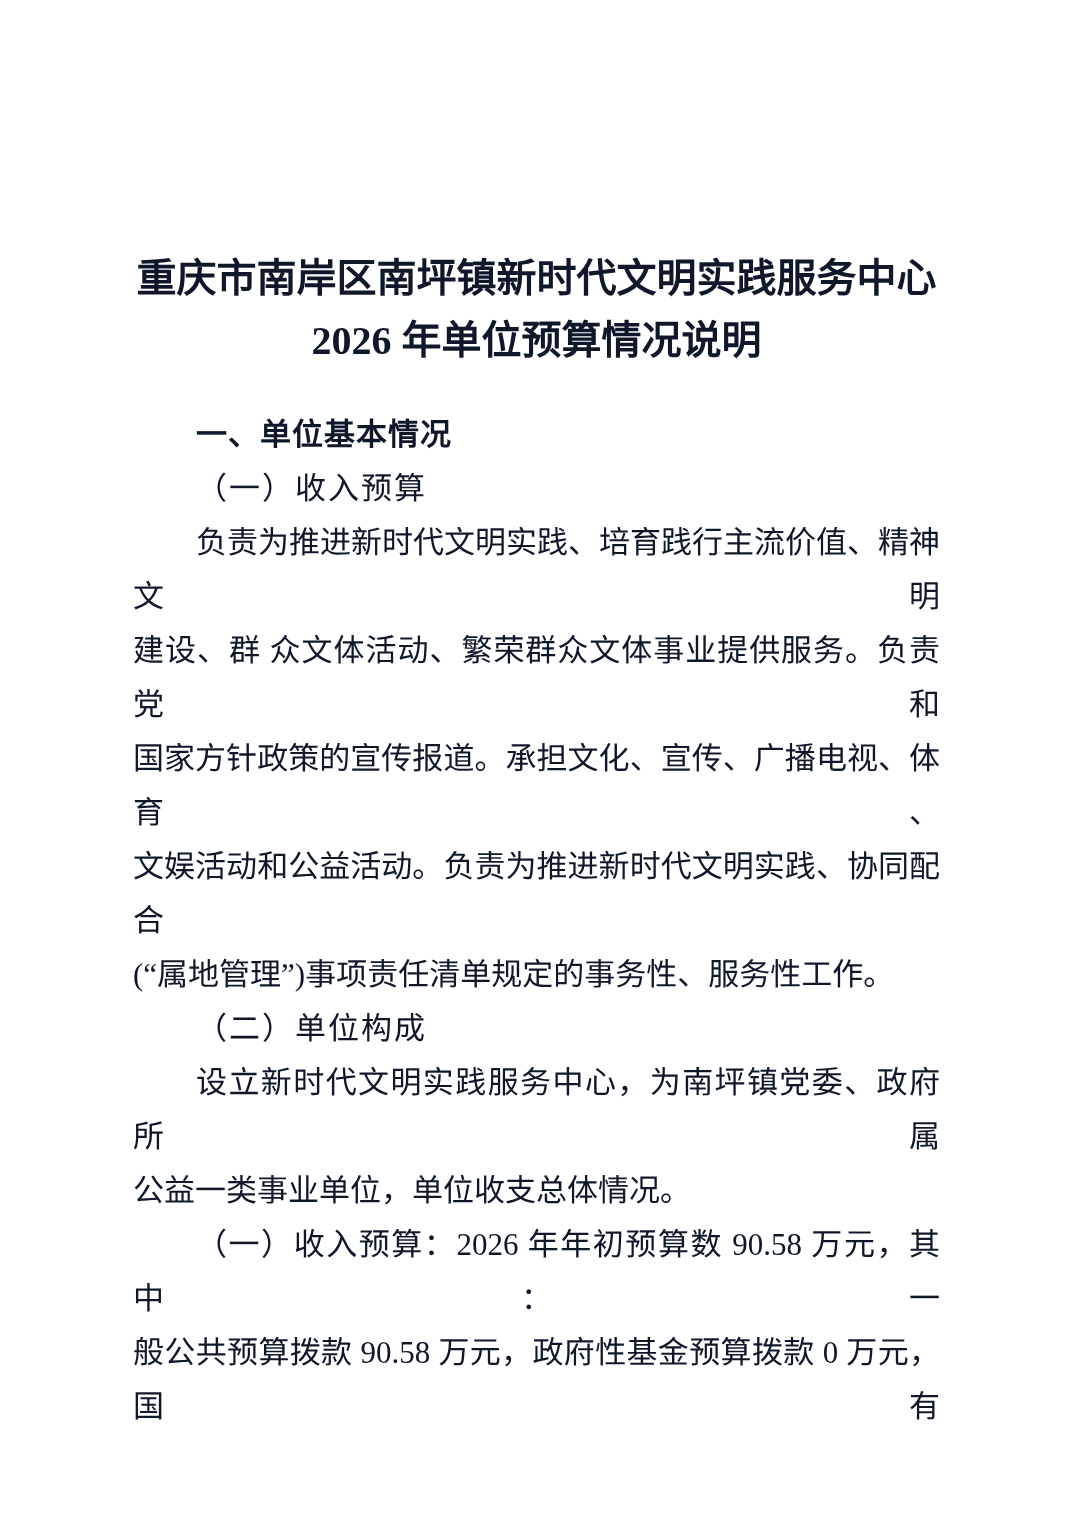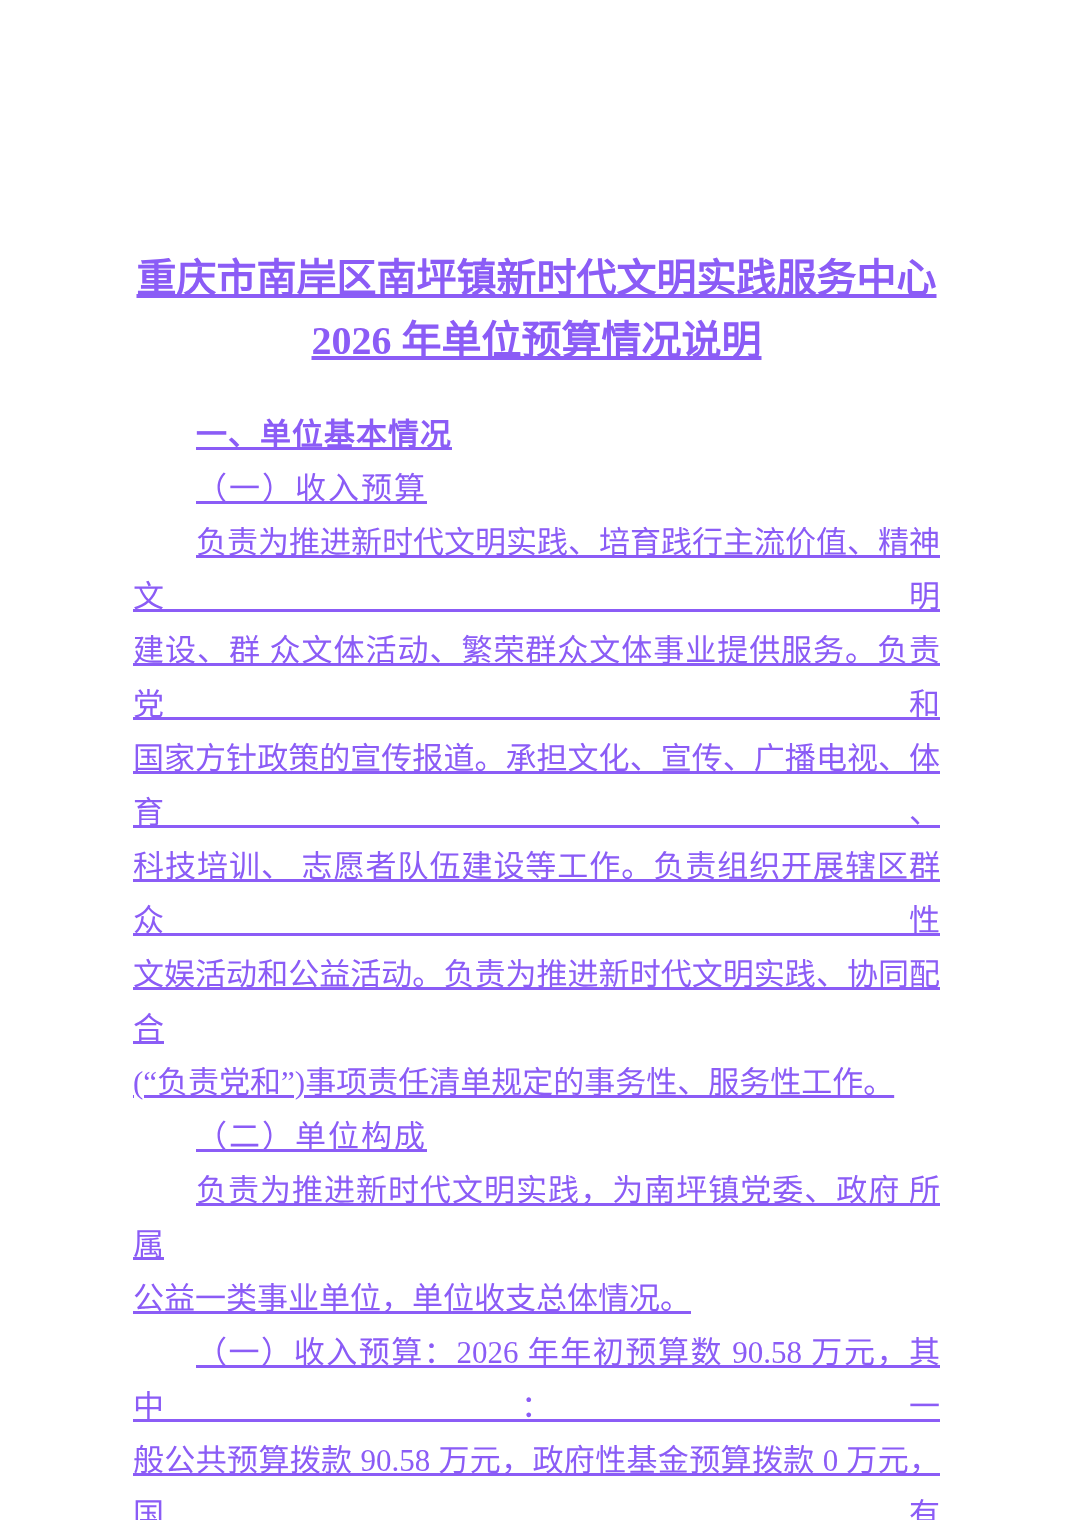--- a/index.html
+++ b/index.html
@@ -7,26 +7,25 @@
     margin: 0;
     padding: 0;
     background: #ffffff;
   }
   .page {
     position: relative;
     width: 1074px;
     height: 1520px;
     margin: 0 auto;
     background: #ffffff;
-    color: #8b5cf6;
+    color: #0f172a;
     box-sizing: border-box;
     padding: 248px 134px 4px 133px;
     overflow: hidden;
     font-family: "Liberation Serif", "DejaVu Serif", serif;
-    text-decoration: underline;
   }
   .doc-title {
     text-align: center;
     font-weight: bold;
     font-size: 40px;
     line-height: 62px;
     letter-spacing: 0px;
     font-family: "Liberation Serif", "DejaVu Serif", serif;
   }
   .content {
@@ -68,24 +67,23 @@
     <div>重庆市南岸区南坪镇新时代文明实践服务中心</div>
     <div>2026 年单位预算情况说明</div>
   </div>
 
   <div class="content">
     <div class="line h1">一、单位基本情况</div>
     <div class="line sub">（一）收入预算</div>
     <div class="line indent">负责为推进新时代文明实践、培育践行主流价值、精神文明</div>
     <div class="line">建设、群 众文体活动、繁荣群众文体事业提供服务。负责党和</div>
     <div class="line">国家方针政策的宣传报道。承担文化、宣传、广播电视、体育、</div>
-    <div class="line">科技培训、 志愿者队伍建设等工作。负责组织开展辖区群众性</div>
     <div class="line">文娱活动和公益活动。负责为推进新时代文明实践、协同配合</div>
-    <div class="line last">(“负责党和”)事项责任清单规定的事务性、服务性工作。</div>
+    <div class="line last">(“属地管理”)事项责任清单规定的事务性、服务性工作。</div>
     <div class="line sub">（二）单位构成</div>
-    <div class="line indent">负责为推进新时代文明实践，为南坪镇党委、政府 所属</div>
+    <div class="line indent">设立新时代文明实践服务中心，为南坪镇党委、政府 所属</div>
     <div class="line last">公益一类事业单位，单位收支总体情况。</div>
     <div class="line indent">（一）收入预算：2026 年年初预算数 90.58 万元，其中：一</div>
     <div class="line">般公共预算拨款 90.58 万元，政府性基金预算拨款 0 万元，国有</div>
 
   </div>
 
 </div>
 
 </body></html>

